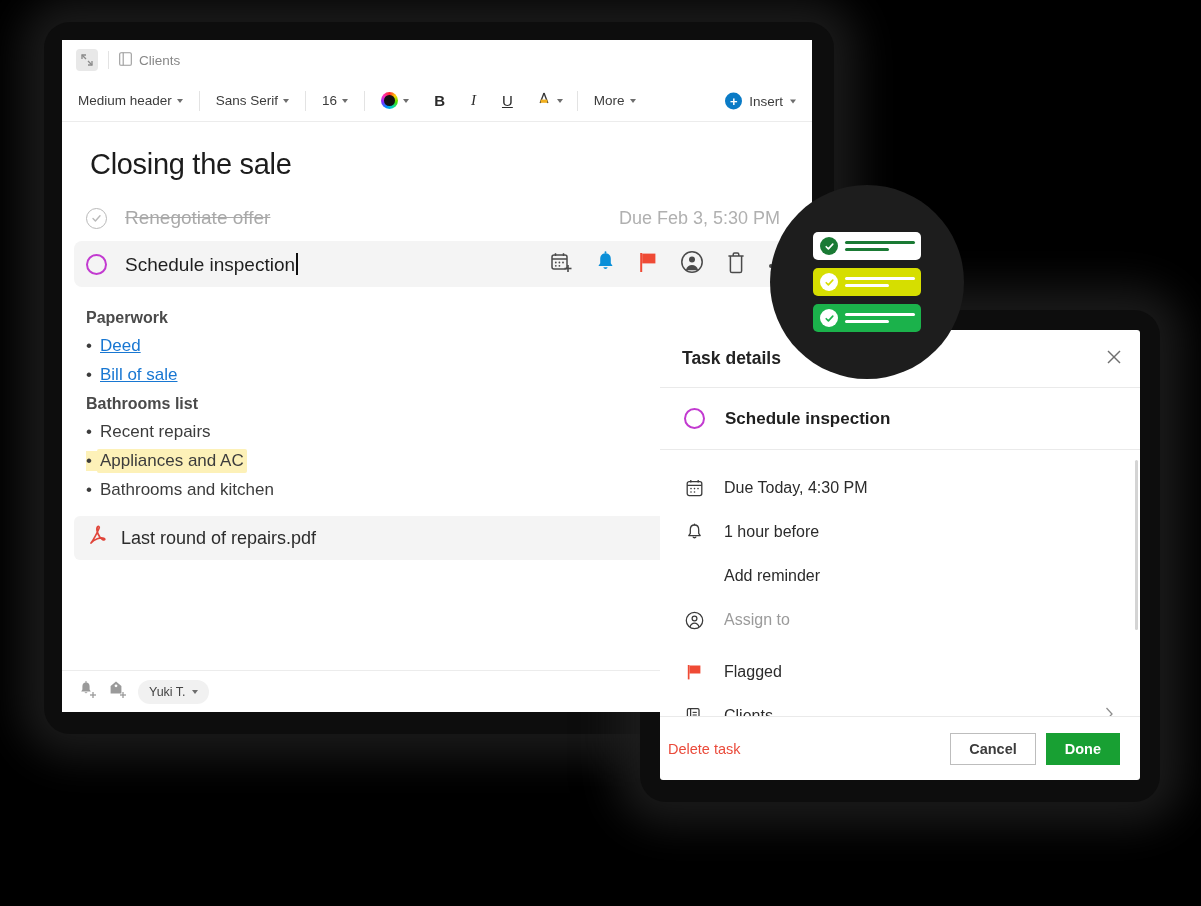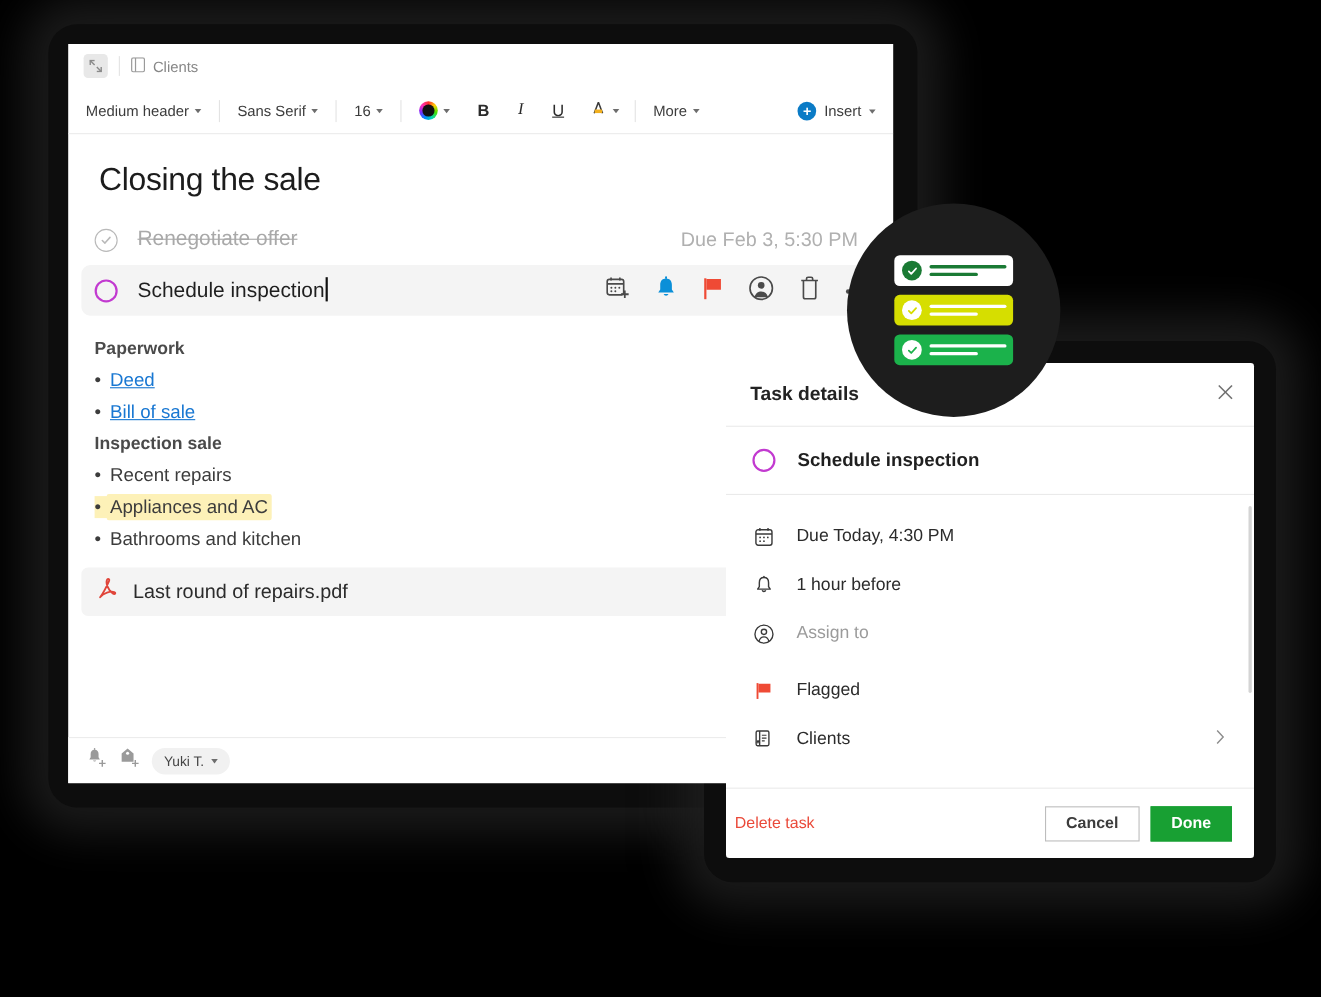--- a/index.html
+++ b/index.html
@@ -401,21 +401,21 @@
         <div class="sec-head">Paperwork</div>
         <div class="bullet-line">
           <span class="dot">•</span>
           <a href="#">Deed</a>
         </div>
         <div class="bullet-line">
           <span class="dot">•</span>
           <a href="#">Bill of sale</a>
         </div>
 
-        <div class="sec-head">Inspection sale</div>
+        <div class="sec-head">Bathrooms list</div>
         <div class="bullet-line">
           <span class="dot">•</span>
           <span>Recent repairs</span>
         </div>
         <div class="bullet-line hl-row">
           <span class="dot">•</span>
           <span class="hl">Appliances and AC</span>
         </div>
         <div class="bullet-line">
           <span class="dot">•</span>
@@ -501,20 +501,23 @@
         <span class="ico">
           <svg width="17" height="18" viewBox="0 0 17 18">
             <path d="M8.5 2 C5.6 2 4.3 4.1 4.3 6.7 v3.6 L2.8 12.6 h11.4 l-1.5 -2.3 V6.7 C12.7 4.1 11.4 2 8.5 2 z" fill="none" stroke="#3a3a3a" stroke-width="1.3" stroke-linejoin="round"></path>
             <rect x="7.8" y="0.4" width="1.4" height="1.8" rx="0.7" fill="#3a3a3a"></rect>
             <path d="M6.9 13.6 a1.7 1.7 0 0 0 3.2 0" fill="none" stroke="#3a3a3a" stroke-width="1.3"></path>
           </svg>
         </span>
         <span>1 hour before</span>
       </div>
 
+      <div class="dlg-line sub">
+        <span>Add reminder</span>
+      </div>
 
       <div class="dlg-line muted">
         <span class="ico">
           <svg width="19" height="19" viewBox="0 0 19 19">
             <circle cx="9.5" cy="9.5" r="8.2" fill="none" stroke="#3a3a3a" stroke-width="1.25"></circle>
             <circle cx="9.5" cy="7.4" r="2.4" fill="none" stroke="#3a3a3a" stroke-width="1.25"></circle>
             <path d="M4.9 16.2 c0.8 -2.9 2.6 -4.2 4.6 -4.2 s3.8 1.3 4.6 4.2" fill="none" stroke="#3a3a3a" stroke-width="1.25"></path>
           </svg>
         </span>
         <span>Assign to</span>

